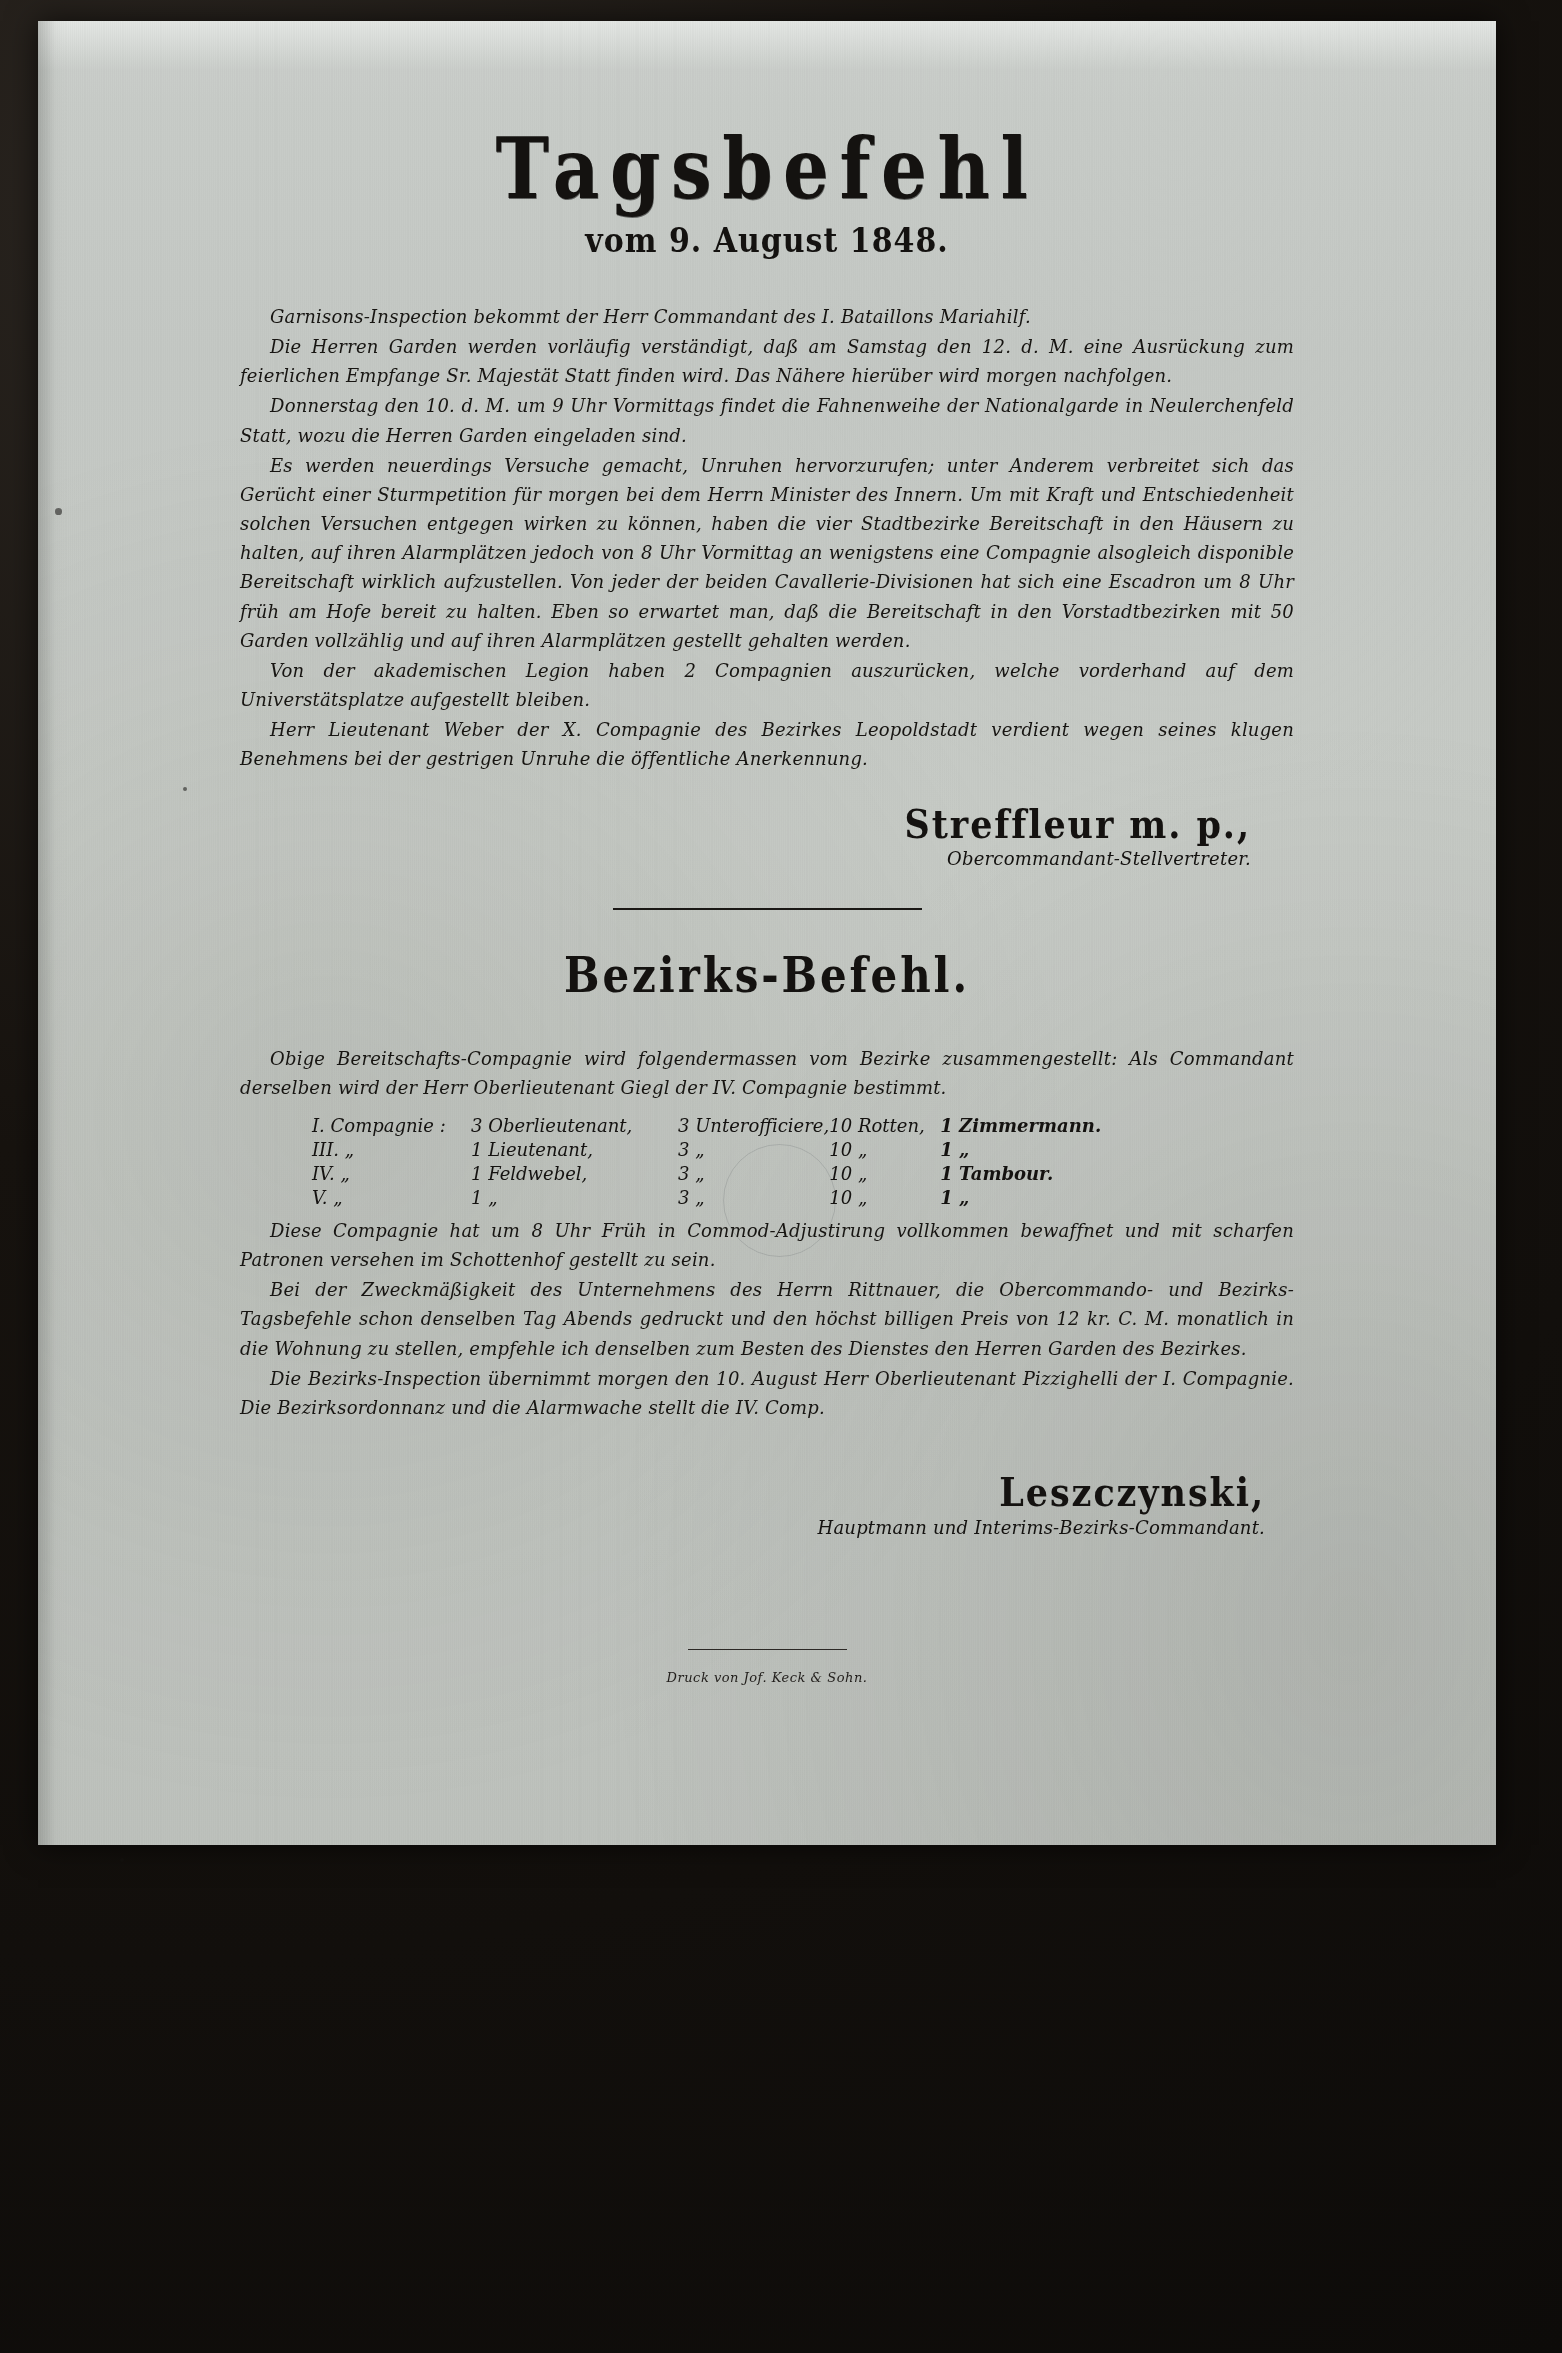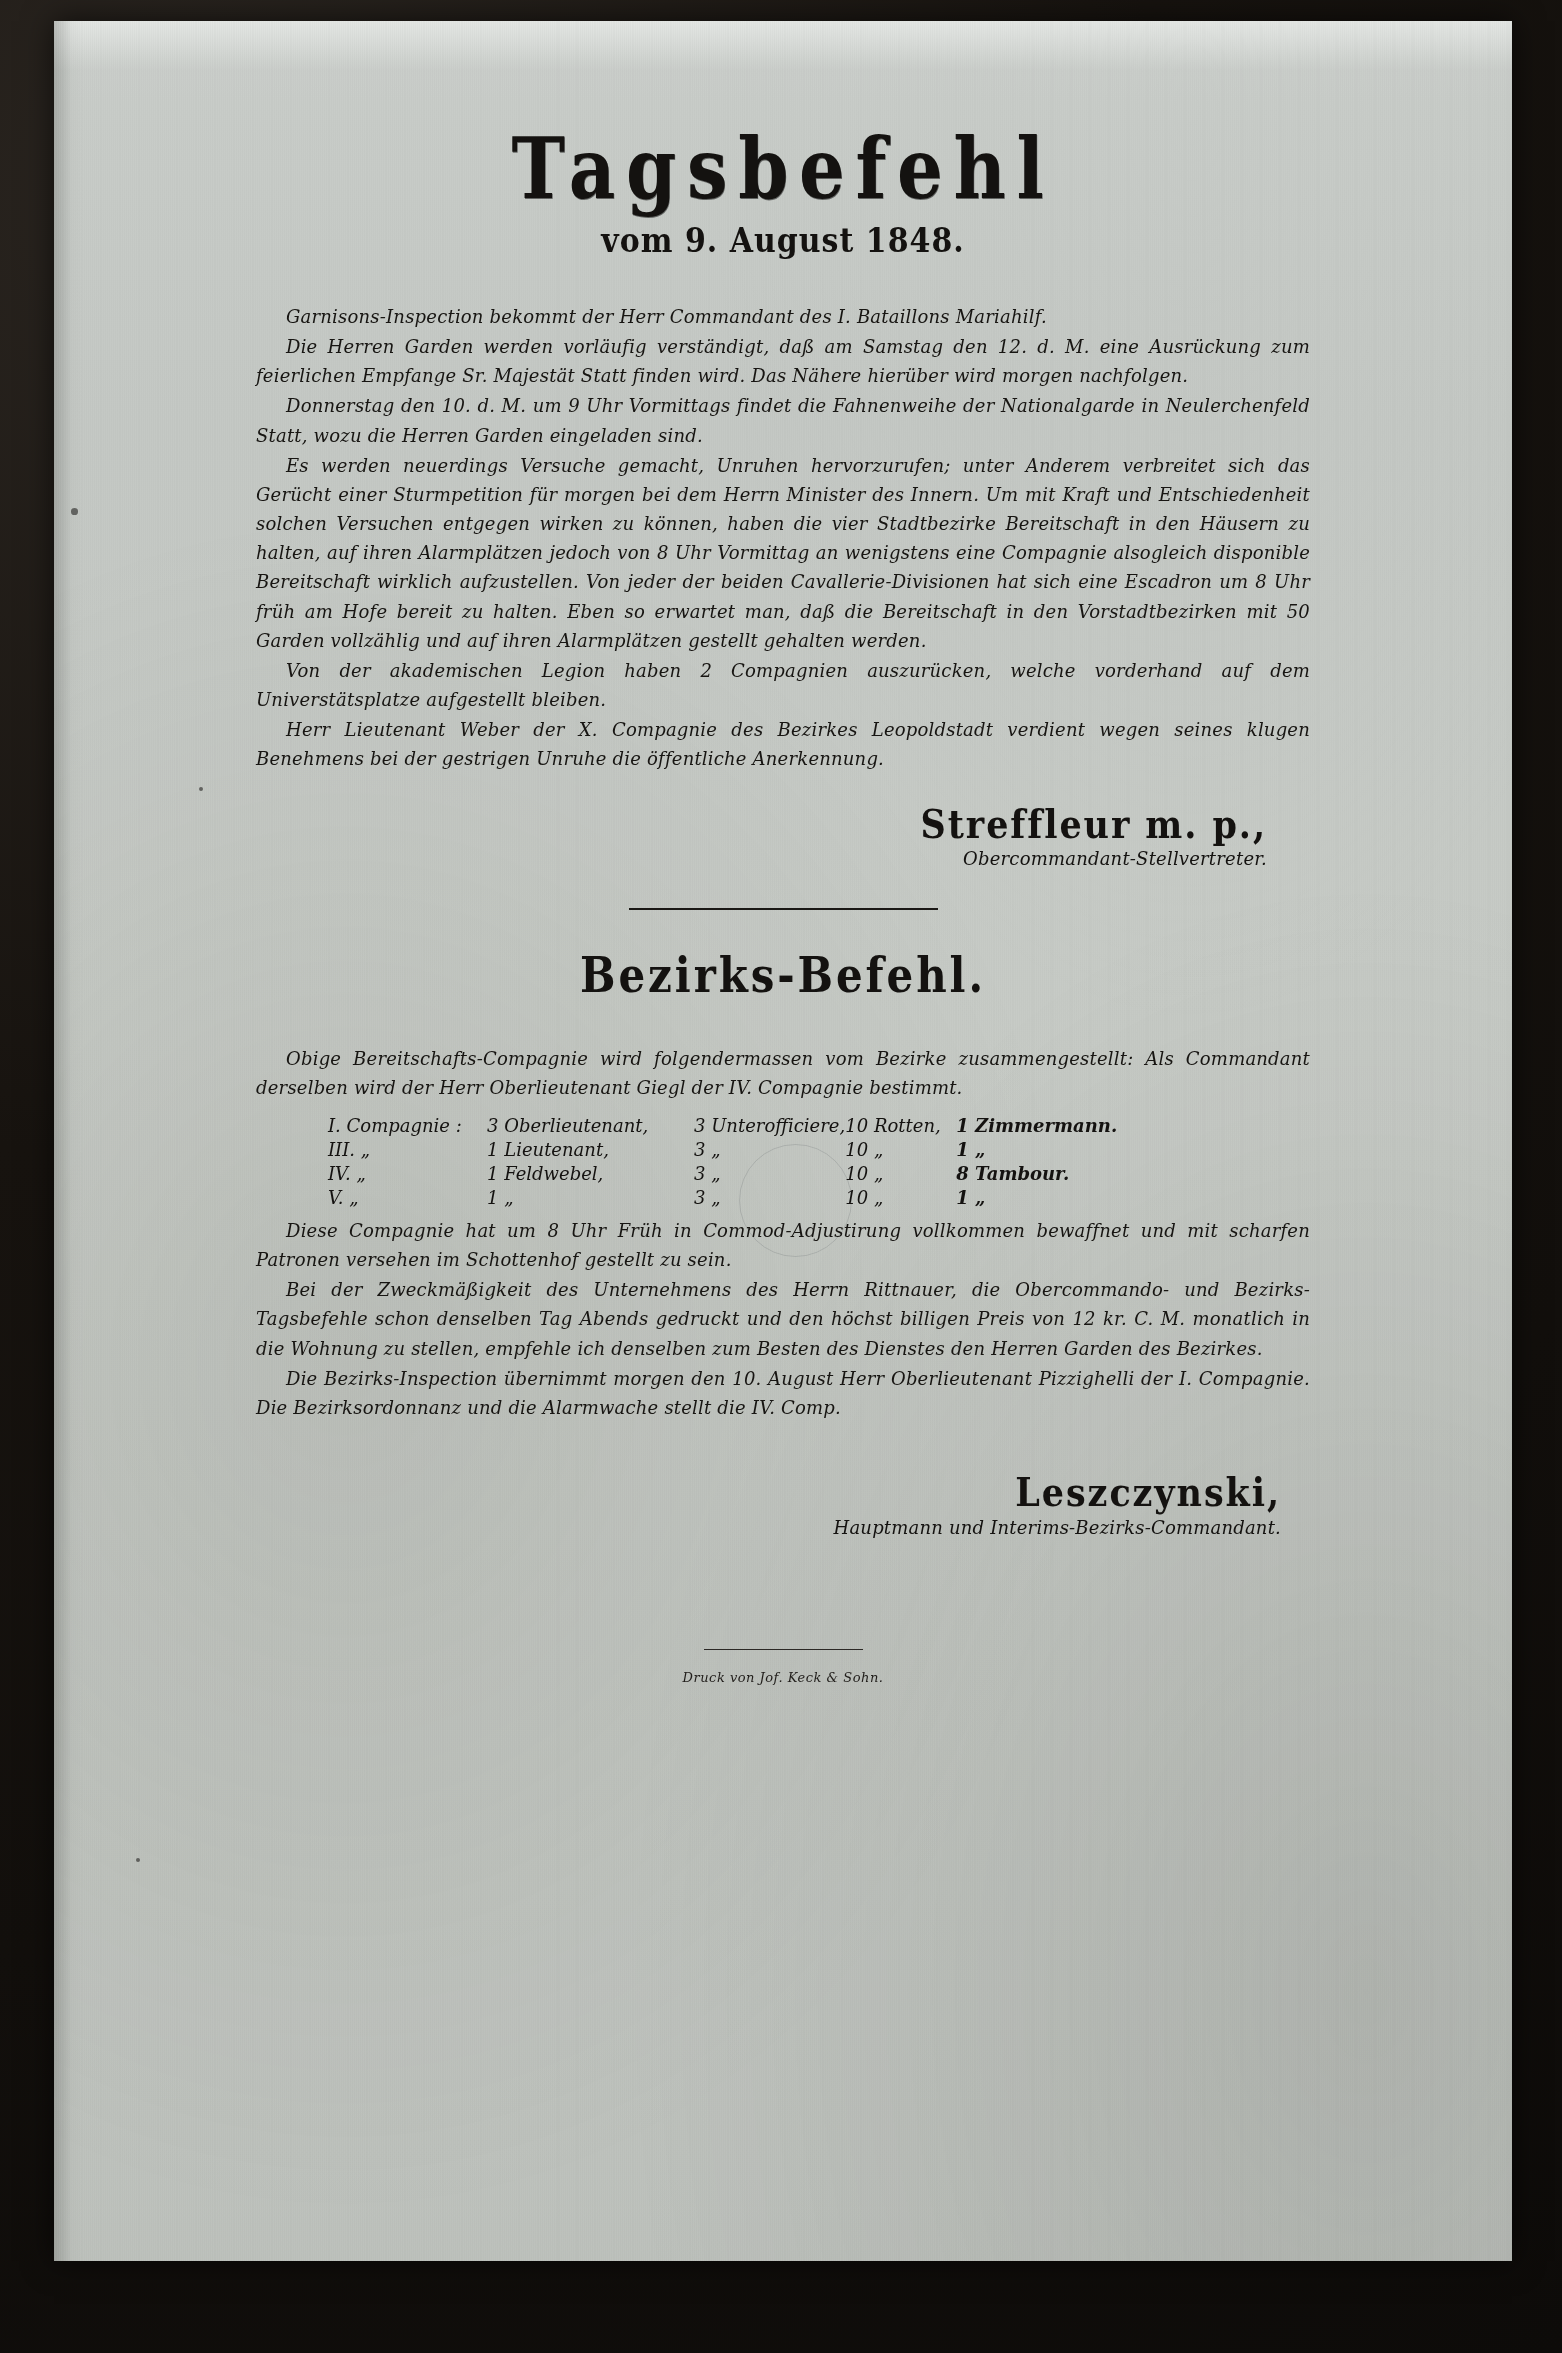--- a/index.html
+++ b/index.html
@@ -21,24 +21,24 @@
     inset: 0;
     background:
       radial-gradient(circle at 12% 8%, #2a2520 0%, #17130f 38%, #0d0b09 100%),
       repeating-linear-gradient(45deg, rgba(255,255,255,0.012) 0 1.4px, rgba(0,0,0,0.02) 1.4px 2.9px),
       repeating-linear-gradient(-45deg, rgba(255,255,255,0.010) 0 1.9px, rgba(0,0,0,0.02) 1.9px 3.9px);
   }
 
   
   .sheet {
     position: absolute;
-    left: 54px;
+    left: 38px;
     top: 21px;
     width: 1458px;
-    height: 2240px;
+    height: 1824px;
     background:
       linear-gradient(180deg, #c9cdc9 0%, #c4c8c4 18%, #c7cbc6 45%, #c2c6c1 72%, #bdc1bc 100%);
     box-shadow: 0 0 29px rgba(0,0,0,0.65);
   }
   .sheet::after {
     
     content: "";
     position: absolute;
     inset: 0;
     background:
@@ -255,21 +255,21 @@
           <td class="c-a">1 Lieutenant,</td>
           <td class="c-b">3          „</td>
           <td class="c-c">10      „</td>
           <td class="c-d">1      „</td>
         </tr>
         <tr>
           <td class="c-label">IV.      „</td>
           <td class="c-a">1 Feldwebel,</td>
           <td class="c-b">3          „</td>
           <td class="c-c">10      „</td>
-          <td class="c-d">8  Tambour.</td>
+          <td class="c-d">1  Tambour.</td>
         </tr>
         <tr>
           <td class="c-label">V.      „</td>
           <td class="c-a">1          „</td>
           <td class="c-b">3          „</td>
           <td class="c-c">10      „</td>
           <td class="c-d">1      „</td>
         </tr>
       </tbody>
     </table>

